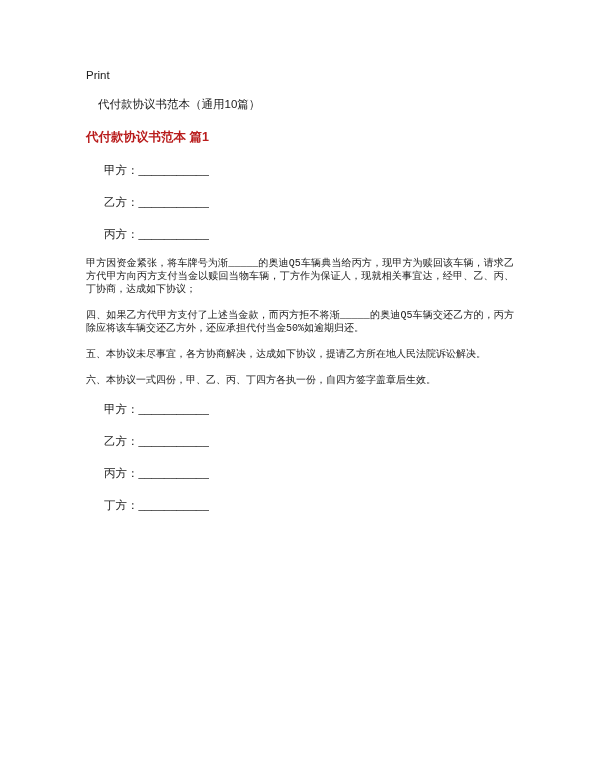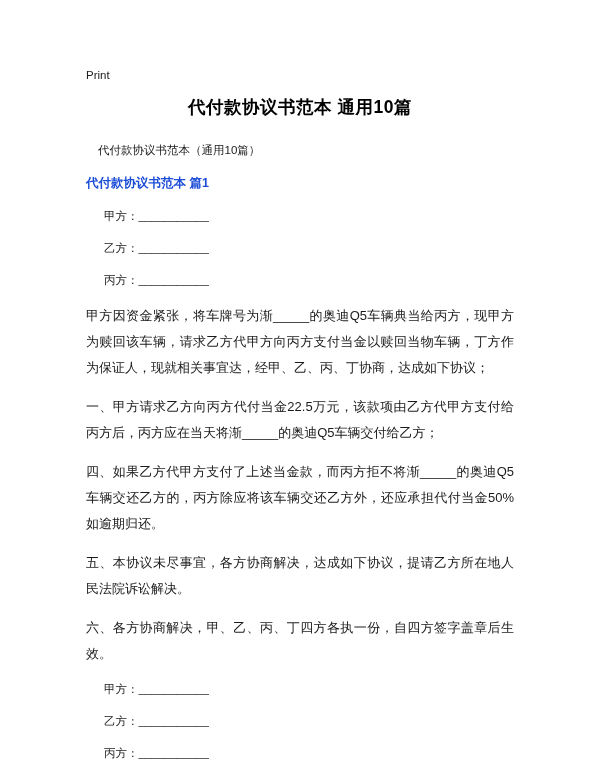--- a/index.html
+++ b/index.html
@@ -51,61 +51,60 @@
     font-size: 11.5px;
     line-height: 18px;
     margin: 0 0 14px 12px;
     color: #1a1a1a;
   }
   .section-heading {
     font-size: 12.5px;
     font-weight: bold;
     line-height: 20px;
     margin: 0 0 14px 0;
-    color: #1d4ed8;
+    color: #b91c1c;
   }
   .para {
-    font-size: 13px;
-    line-height: 26px;
+    font-size: 10px;
+    line-height: 13px;
     margin: 0 0 13px 0;
     text-align: justify;
     color: #1a1a1a;
+    font-family: Liberation Mono, monospace;
   }
   .party-line {
     font-size: 11.5px;
     line-height: 19px;
     margin: 12px 0 13px 0;
     padding-left: 18px;
     color: #1a1a1a;
   }
 </style>
 </head>
 <body>
 
 <div class="page">
 
   <div class="print-link">Print</div>
 
   <div class="doc-body">
 
-    <h1 class="doc-title">代付款协议书范本  通用10篇</h1>
 
     <p class="subtitle">代付款协议书范本（通用10篇）</p>
 
     <h2 class="section-heading">代付款协议书范本  篇1</h2>
 
     <p class="party-line">甲方：___________</p>
     <p class="party-line">乙方：___________</p>
     <p class="party-line">丙方：___________</p>
 
     <p class="para">甲方因资金紧张，将车牌号为渐_____的奥迪Q5车辆典当给丙方，现甲方为赎回该车辆，请求乙方代甲方向丙方支付当金以赎回当物车辆，丁方作为保证人，现就相关事宜达，经甲、乙、丙、丁协商，达成如下协议；</p>
-    <p class="para">一、甲方请求乙方向丙方代付当金22.5万元，该款项由乙方代甲方支付给丙方后，丙方应在当天将渐_____的奥迪Q5车辆交付给乙方；</p>
     <p class="para">四、如果乙方代甲方支付了上述当金款，而丙方拒不将渐_____的奥迪Q5车辆交还乙方的，丙方除应将该车辆交还乙方外，还应承担代付当金50%如逾期归还。</p>
     <p class="para">五、本协议未尽事宜，各方协商解决，达成如下协议，提请乙方所在地人民法院诉讼解决。</p>
-    <p class="para">六、各方协商解决，甲、乙、丙、丁四方各执一份，自四方签字盖章后生效。</p>
+    <p class="para">六、本协议一式四份，甲、乙、丙、丁四方各执一份，自四方签字盖章后生效。</p>
 
     <p class="party-line">甲方：___________</p>
     <p class="party-line">乙方：___________</p>
     <p class="party-line">丙方：___________</p>
     <p class="party-line">丁方：___________</p>
 
   </div>
 </div>
 
 </body></html>

